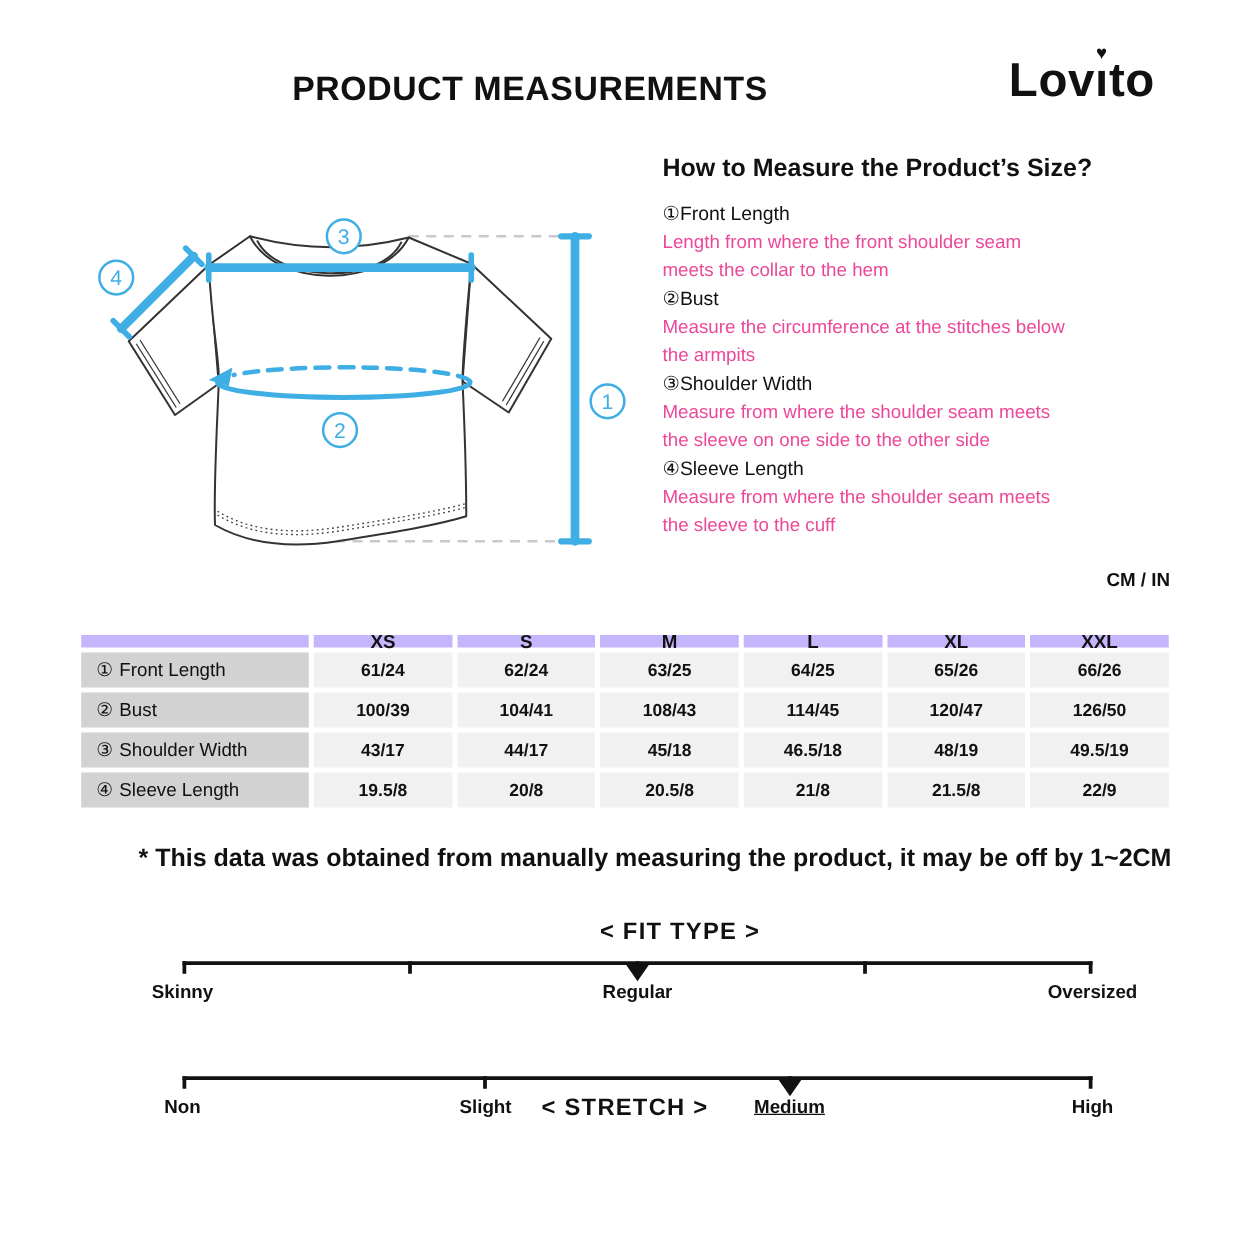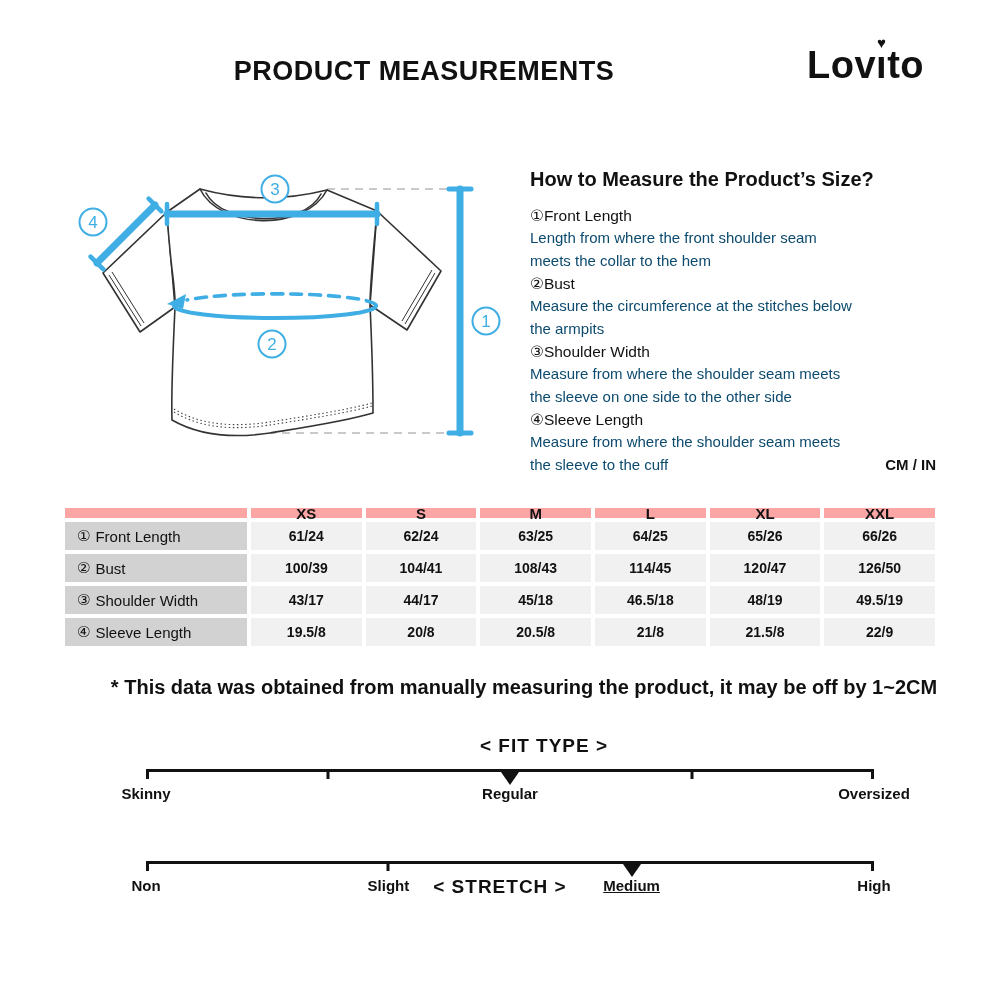--- a/index.html
+++ b/index.html
@@ -8,32 +8,32 @@
 
   
   .title{position:absolute;left:0;top:56px;width:848px;text-align:center;
          font-size:27px;font-weight:800;letter-spacing:.5px;}
   .brand{position:absolute;right:76px;top:44px;font-size:38px;font-weight:800;letter-spacing:.5px;}
   .brand .brand-i{position:relative;display:inline-block;}
   .brand .brand-heart{position:absolute;left:50%;top:-9px;transform:translateX(-50%);
          font-size:15px;line-height:1;}
 
   
-  .guide{position:absolute;left:530px;top:124px;width:400px;margin-top:44px;}
+  .guide{position:absolute;left:530px;top:124px;width:400px;}
   .g-heading{font-size:20px;font-weight:800;margin-bottom:13px;}
   .g-title{font-size:15.5px;font-weight:400;line-height:23px;}
-  .g-line{font-size:15px;color:#0c4a6e;line-height:22.5px;}
+  .g-line{font-size:15px;color:#ec4899;line-height:22.5px;}
 
   
   .units{position:absolute;right:64px;top:456px;font-size:15px;font-weight:700;}
   .size-table{position:absolute;left:65px;top:488px;width:870px;
       display:grid;grid-template-columns:182px repeat(6,1fr);
       grid-template-rows:30px repeat(4,28px);gap:4px;}
   .size-table .cell{display:flex;align-items:center;justify-content:center;}
-  .size-table .head{background:#fca5a5;font-size:15px;font-weight:700;margin-top:20px;}
+  .size-table .head{background:#c4b5fd;font-size:15px;font-weight:700;margin-top:20px;}
   .size-table .rowlab{background:#d2d2d2;justify-content:flex-start;padding-left:12px;
       font-size:15px;font-weight:400;box-sizing:border-box;}
   .size-table .rowlab .cnum{margin-right:5px;}
   .size-table .val{background:#f1f1f1;font-size:14px;font-weight:700;}
 
   .footnote{position:absolute;left:0;top:676px;width:1000px;text-align:center;
       font-size:20px;font-weight:700;padding-left:24px;}
 
   
   .slider-heading{position:absolute;left:0;width:1000px;text-align:center;

